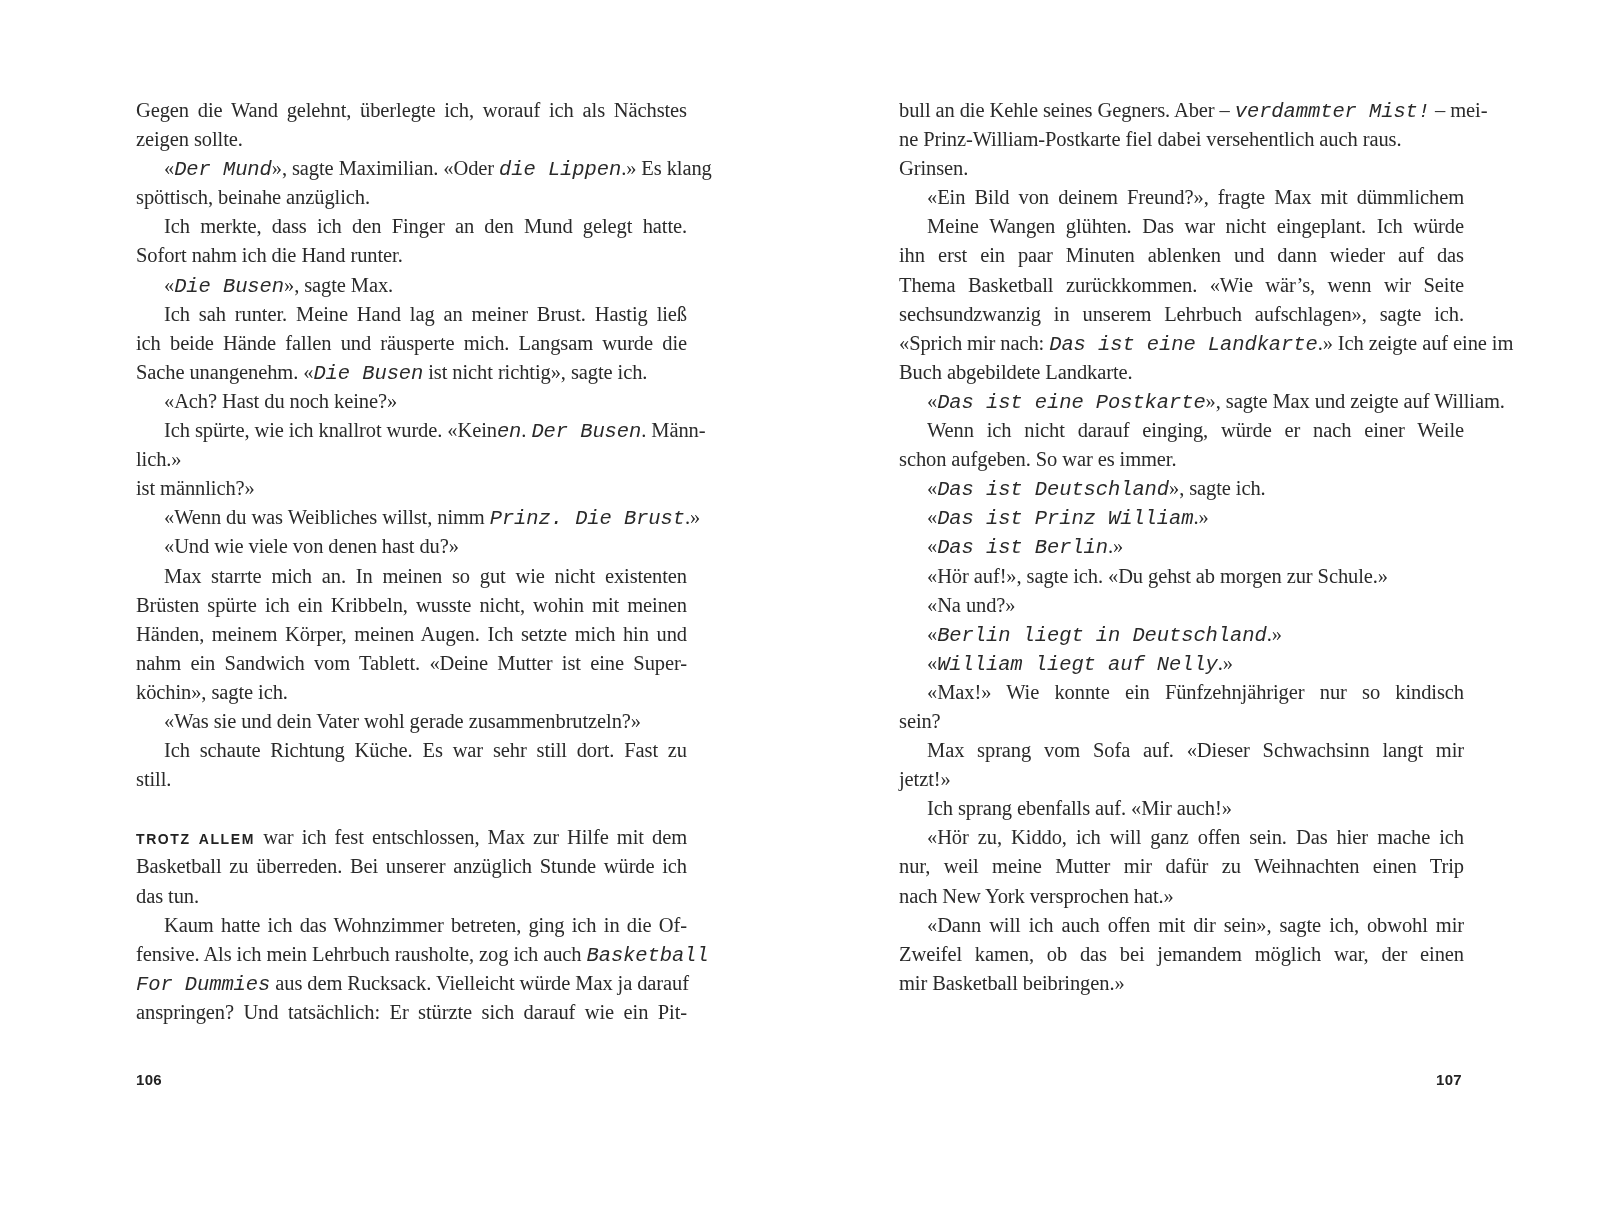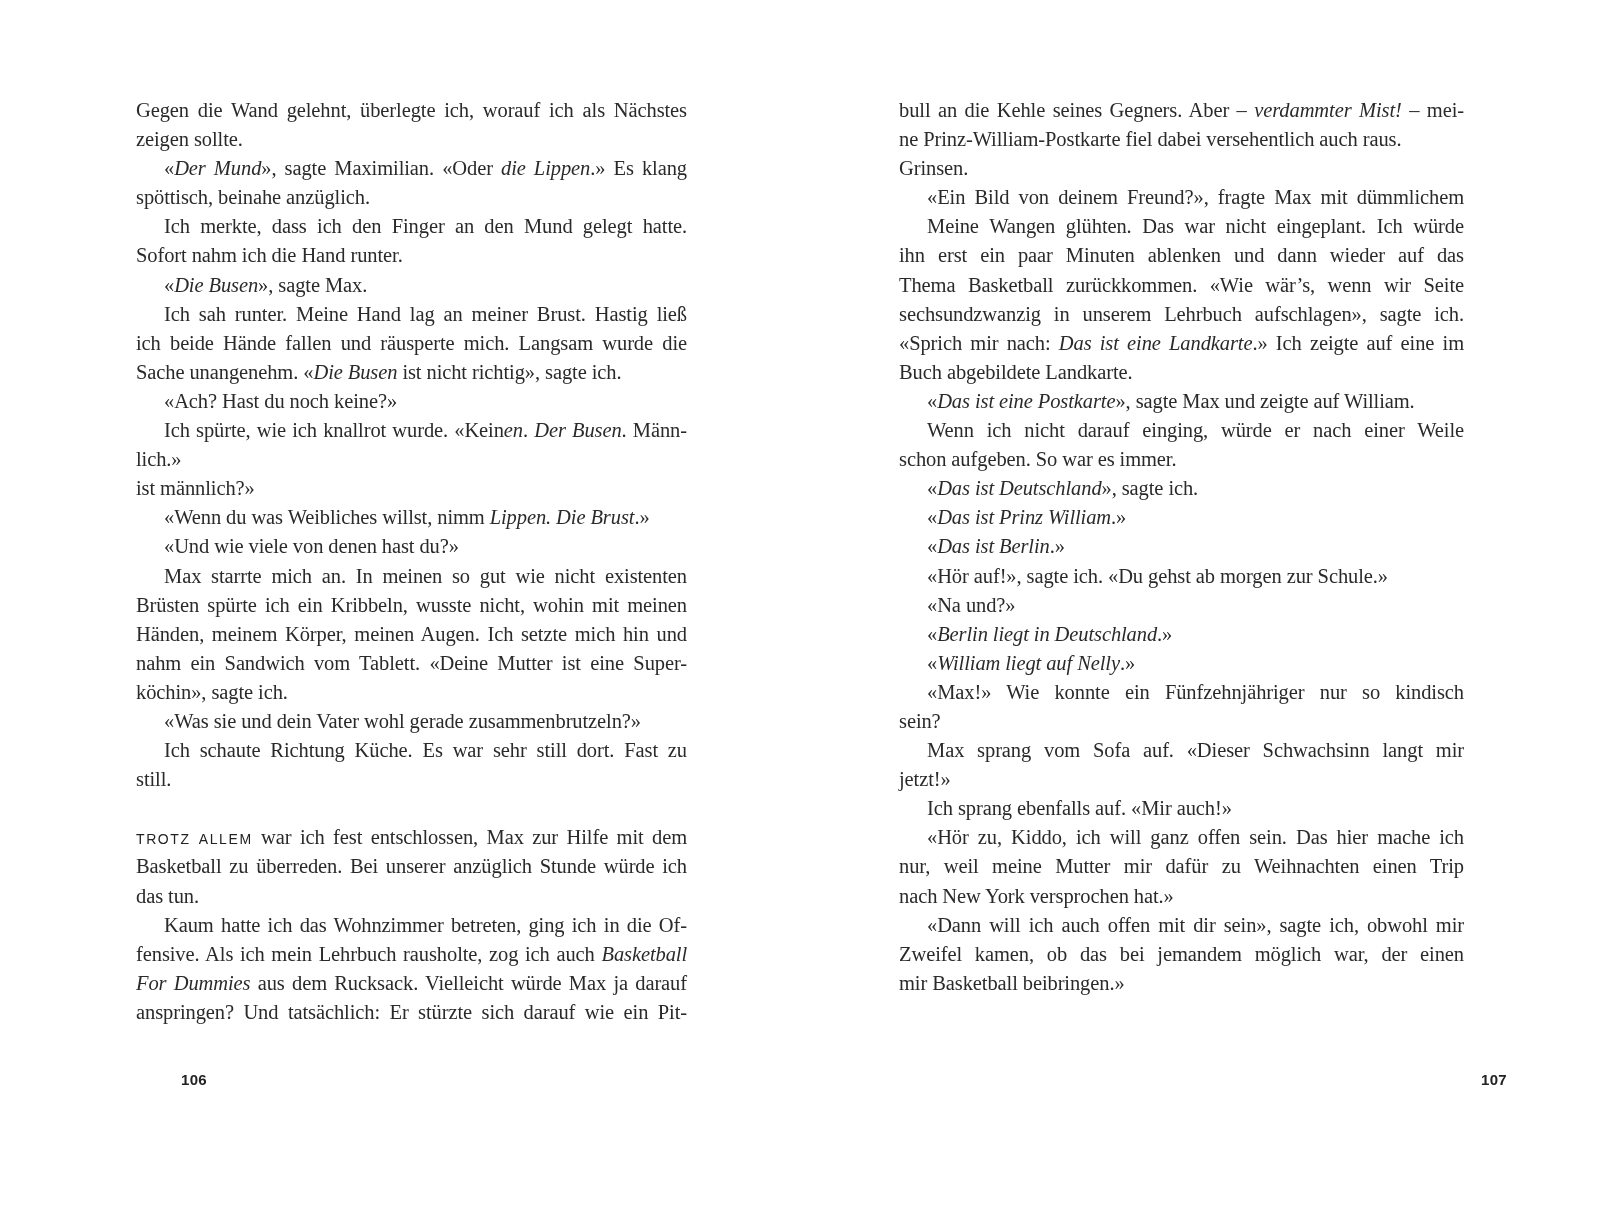--- a/index.html
+++ b/index.html
@@ -35,38 +35,37 @@
     text-align: justify;
     text-align-last: justify;
     letter-spacing: -0.1px;
   }
   .line.last {
     text-align: left;
     text-align-last: left;
   }
   .line.indent { padding-left: 28px; }
   .line.blank { height: 29.1px; }
-  .line i { font-style: italic; }
+  .line i { font-style: italic; font-family: Liberation Mono, monospace; }
   .smallcaps {
     font-family: "Liberation Sans", "DejaVu Sans", sans-serif;
-    font-weight: normal;
+    font-weight: bold;
     font-size: 14px;
     letter-spacing: 1.6px;
     text-transform: uppercase;
     color: #222;
   }
   .folio {
     position: absolute;
     top: 1071px;
     font-family: "Liberation Sans", "DejaVu Sans", sans-serif;
     font-weight: bold;
     font-size: 15px;
     color: #222;
     letter-spacing: 0.3px;
-    margin-left: 45px;
   }
   .folio.left { left: 136px; }
   .folio.right { left: 1436px; }
 </style>
 </head>
 <body>
 
 <div class="spread">
   <div class="page left">
       <div class="line"><span>Gegen die Wand gelehnt, überlegte ich, worauf ich als Nächstes</span></div>
@@ -76,21 +75,21 @@
       <div class="line indent"><span>Ich merkte, dass ich den Finger an den Mund gelegt hatte.</span></div>
       <div class="line last"><span>Sofort nahm ich die Hand runter.</span></div>
       <div class="line indent last"><span>«</span><i>Die Busen</i><span>», sagte Max.</span></div>
       <div class="line indent"><span>Ich sah runter. Meine Hand lag an meiner Brust. Hastig ließ</span></div>
       <div class="line"><span>ich beide Hände fallen und räusperte mich. Langsam wurde die</span></div>
       <div class="line last"><span>Sache unangenehm. «</span><i>Die Busen</i><span> ist nicht richtig», sagte ich.</span></div>
       <div class="line indent last"><span>«Ach? Hast du noch keine?»</span></div>
       <div class="line indent"><span>Ich spürte, wie ich knallrot wurde. «Kein</span><i>en</i><span>. </span><i>Der Busen</i><span>. Männ-</span></div>
       <div class="line last"><span>lich.»</span></div>
       <div class="line last"><span>ist männlich?»</span></div>
-      <div class="line indent last"><span>«Wenn du was Weibliches willst, nimm </span><i>Lippen. Die Brust</i><span>.»</span></div>
+      <div class="line indent last"><span>«Wenn du was Weibliches willst, nimm </span><i>Prinz. Die Brust</i><span>.»</span></div>
       <div class="line indent last"><span>«Und wie viele von denen hast du?»</span></div>
       <div class="line indent"><span>Max starrte mich an. In meinen so gut wie nicht existenten</span></div>
       <div class="line"><span>Brüsten spürte ich ein Kribbeln, wusste nicht, wohin mit meinen</span></div>
       <div class="line"><span>Händen, meinem Körper, meinen Augen. Ich setzte mich hin und</span></div>
       <div class="line"><span>nahm ein Sandwich vom Tablett. «Deine Mutter ist eine Super-</span></div>
       <div class="line last"><span>köchin», sagte ich.</span></div>
       <div class="line indent last"><span>«Was sie und dein Vater wohl gerade zusammenbrutzeln?»</span></div>
       <div class="line indent"><span>Ich schaute Richtung Küche. Es war sehr still dort. Fast zu</span></div>
       <div class="line last"><span>still.</span></div>
       <div class="line blank"></div>

